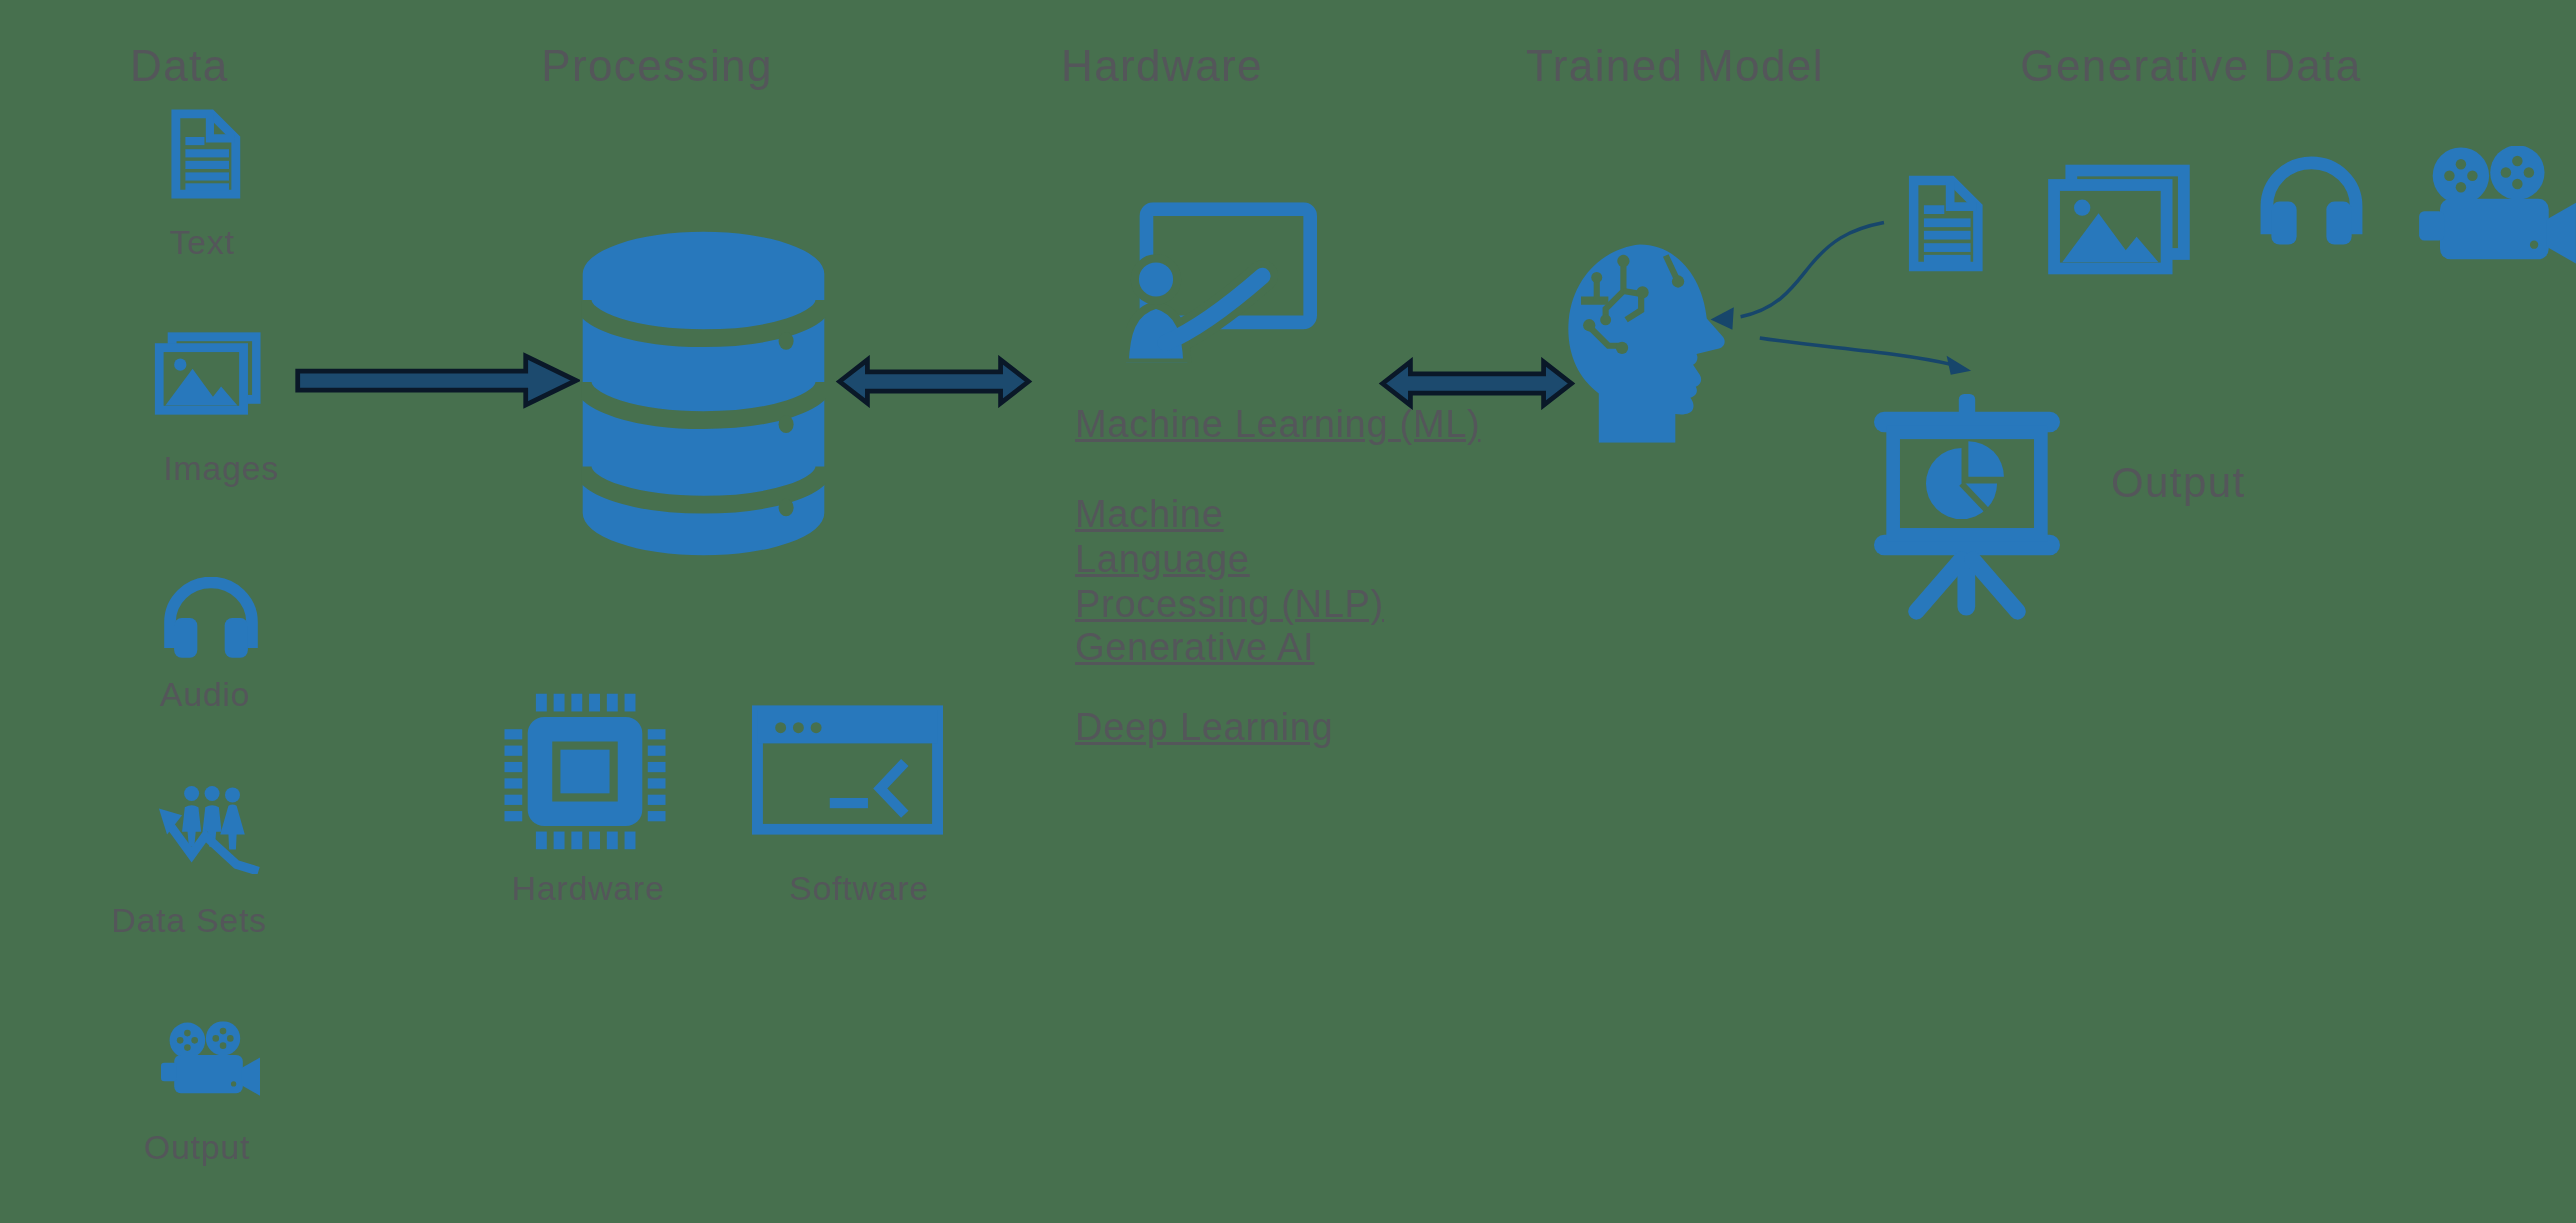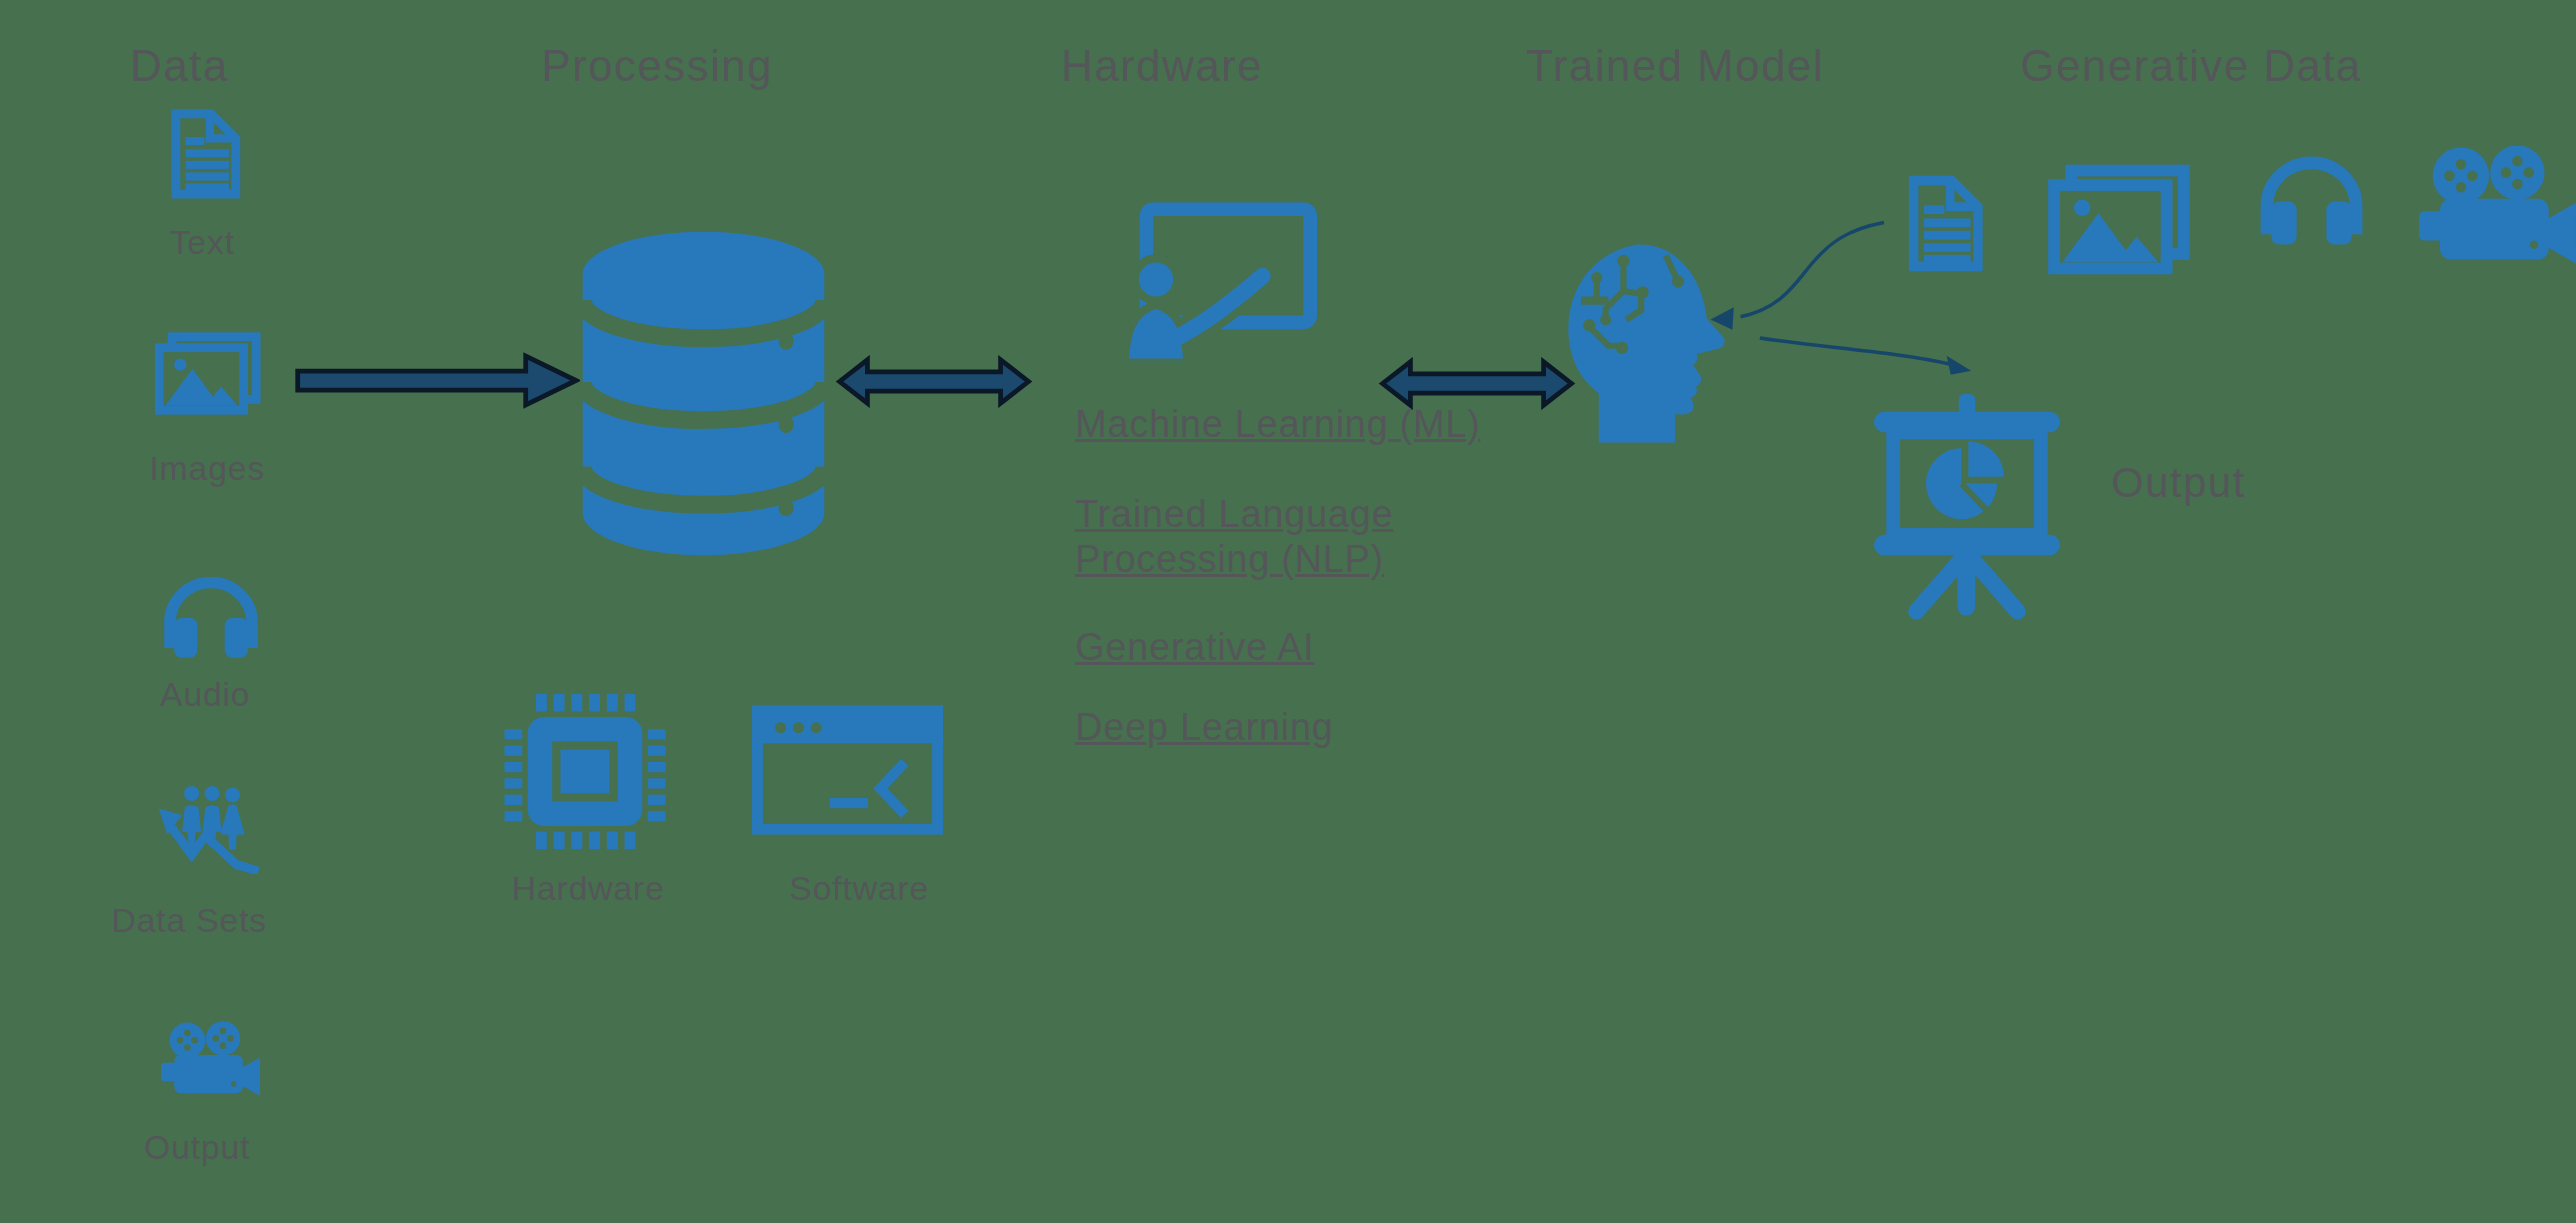--- a/index.html
+++ b/index.html
@@ -212,21 +212,21 @@
 <div class="hdr ctr" style="left:2191px">Generative Data</div>
 
 <svg class="abs" style="left:169px;top:107px" width="75" height="94" viewBox="0 0 110 138">
     <use href="#sym-doc"></use>
   </svg>
 <div class="lbl" style="left:202px;top:223px">Text</div>
 
 <svg class="abs" style="left:154px;top:332px" width="107" height="83" viewBox="0 0 156 122">
     <use href="#sym-images"></use>
   </svg>
-<div class="lbl" style="left:207px;top:449px">Images</div>
+<div class="lbl" style="left:221px;top:449px">Images</div>
 
 <svg class="abs" style="left:159px;top:577px" width="104" height="82" viewBox="0 0 152 120">
     <use href="#sym-headphones"></use>
   </svg>
 <div class="lbl" style="left:205px;top:675px">Audio</div>
 
 <svg class="abs" style="left:156px;top:784px" width="106" height="90" viewBox="0 0 155 132">
     <use href="#sym-datasets"></use>
   </svg>
 <div class="lbl" style="left:189px;top:901px">Data Sets</div>
@@ -258,21 +258,21 @@
 <svg class="abs" style="left:752px;top:705px" width="191" height="130" viewBox="0 0 280 190">
     <use href="#sym-window"></use>
   </svg>
 <div class="lbl" style="left:859px;top:869px">Software</div>
 
 <svg class="abs" style="left:1126px;top:202px" width="191" height="161" viewBox="0 0 280 235">
     <use href="#sym-present"></use>
   </svg>
 
 <div class="topic" style="top:402px">Machine Learning (ML)</div>
-<div class="topic" style="top:492px;width:321px;white-space:normal">Trained Language Processing (NLP)</div>
+<div class="topic" style="top:492px;width:321px;white-space:normal">Machine Language Processing (NLP)</div>
 <div class="topic" style="top:625px">Generative AI</div>
 <div class="topic" style="top:705px">Deep Learning</div>
 
 <svg class="abs" style="left:1566px;top:243px" width="164" height="200" viewBox="0 0 240 292">
     <use href="#sym-head"></use>
   </svg>
 
 <svg class="abs" style="left:1905px;top:173px" width="83" height="101" viewBox="0 0 122 148">
     <use href="#sym-doc"></use>
   </svg>

